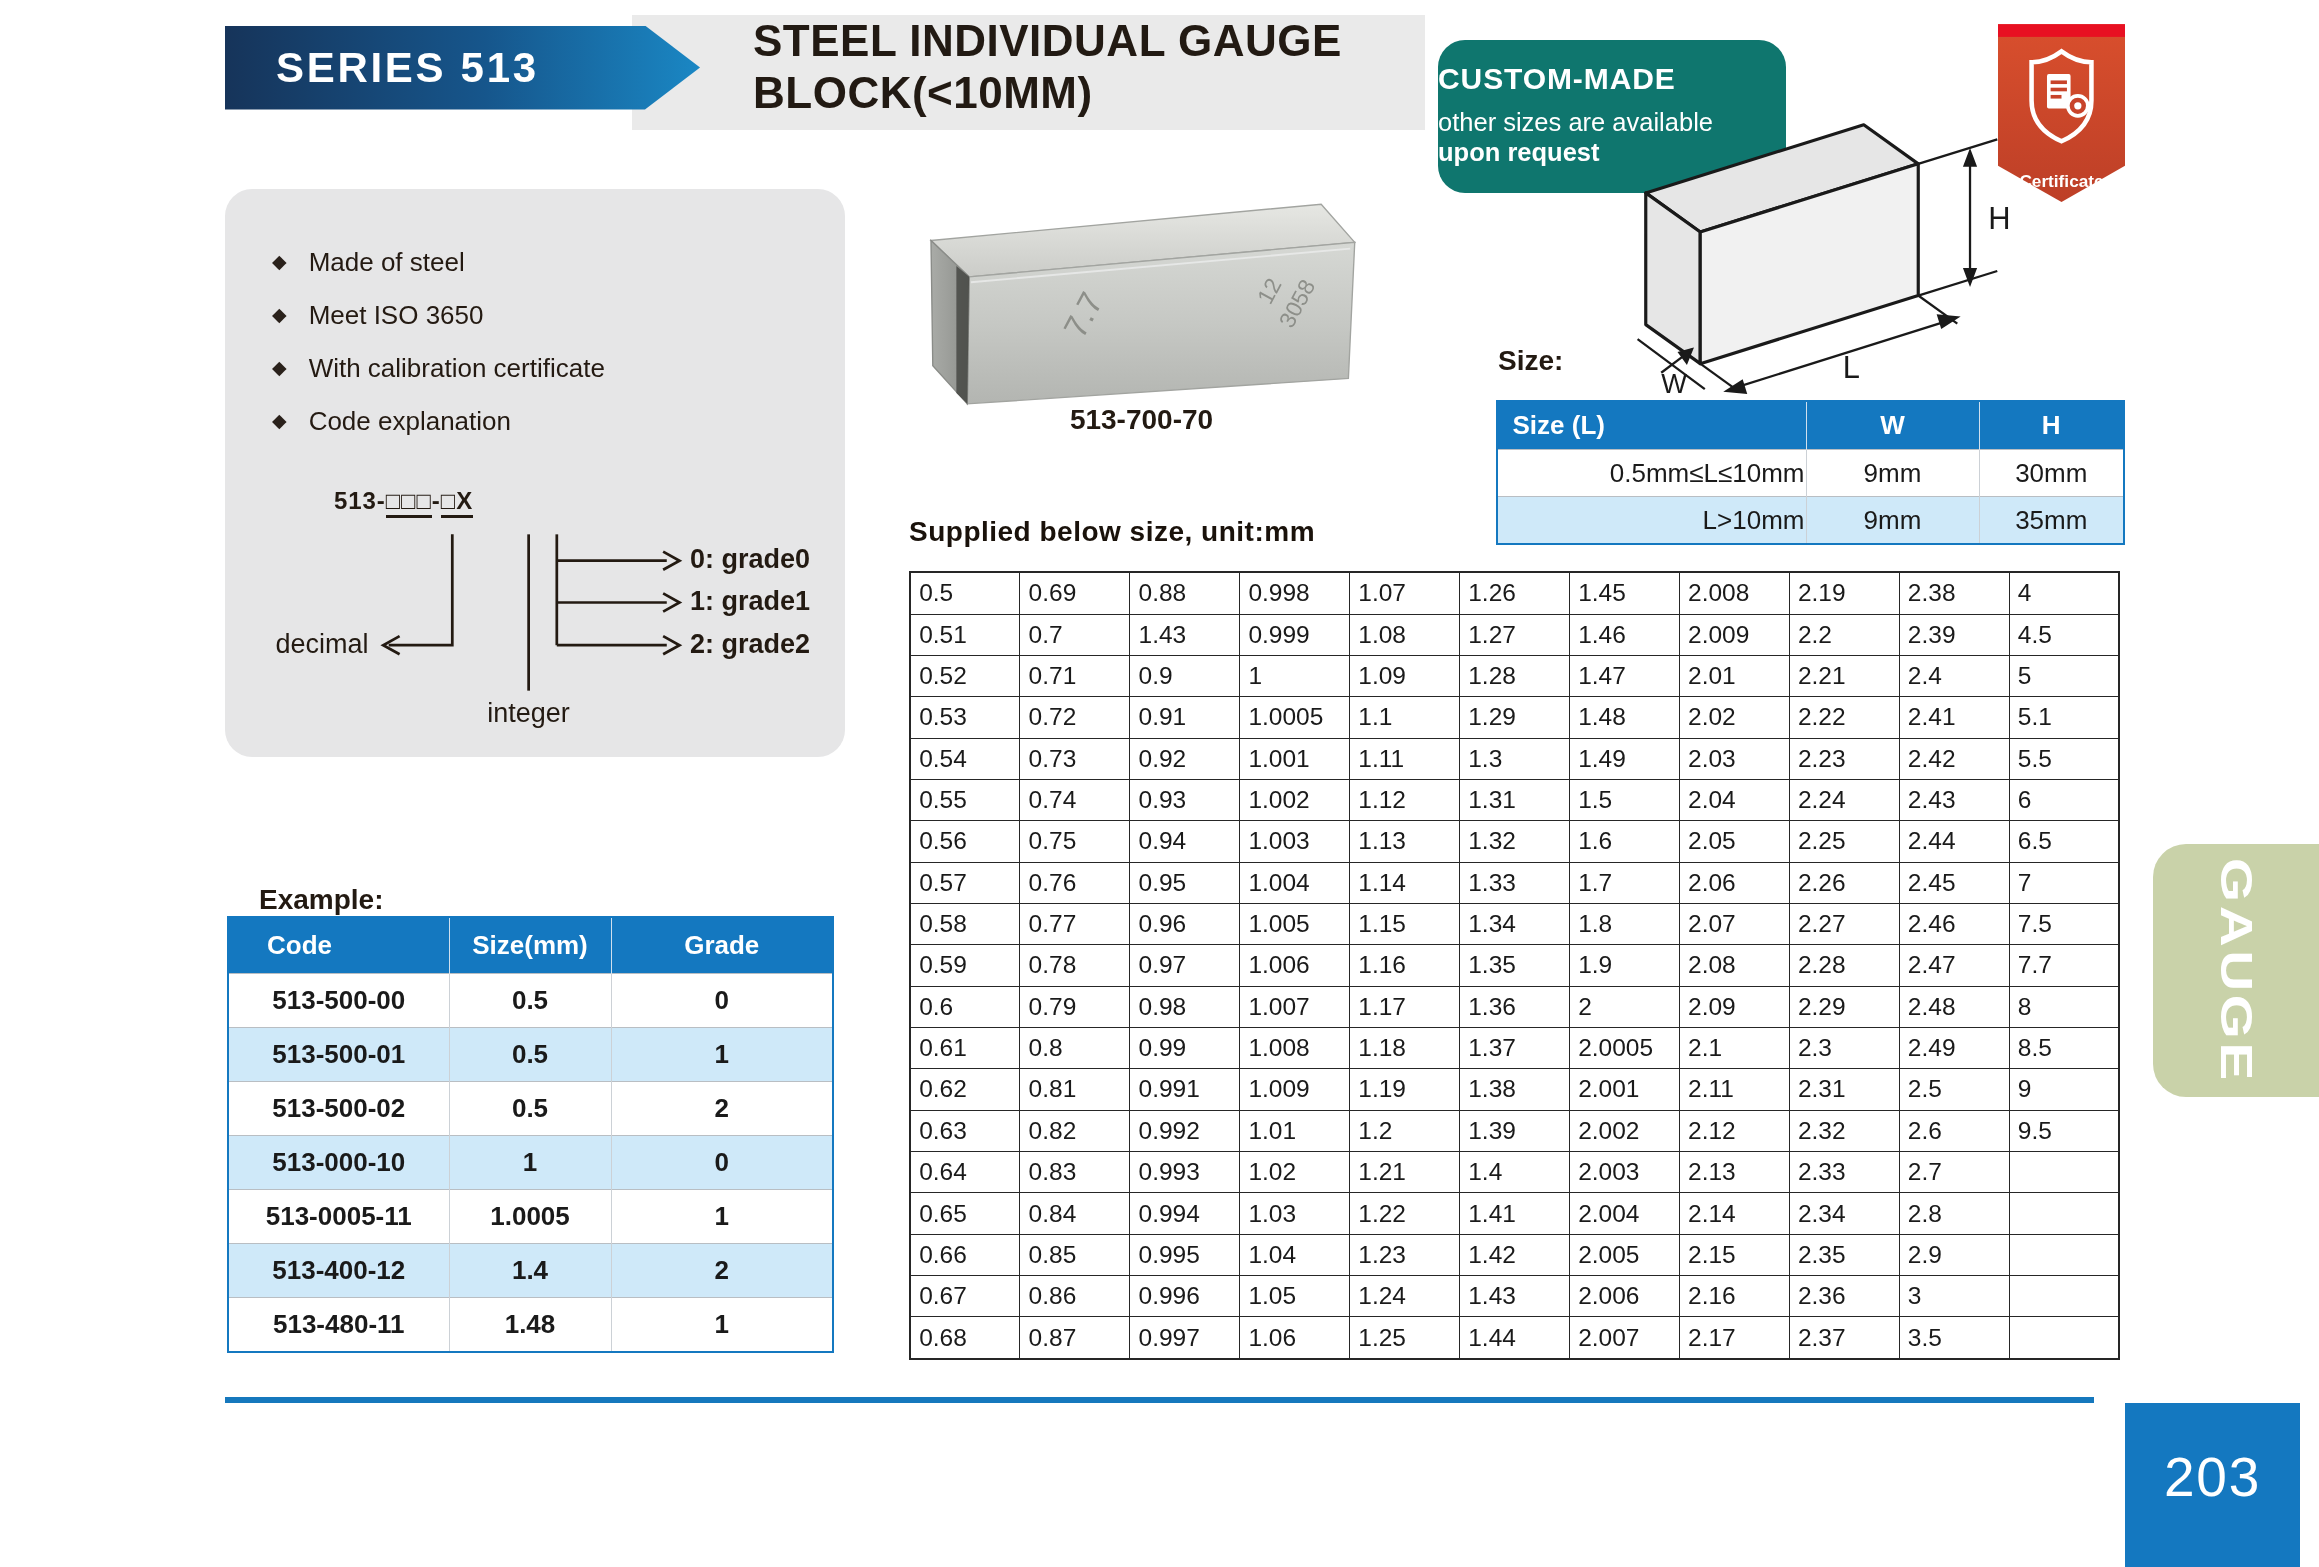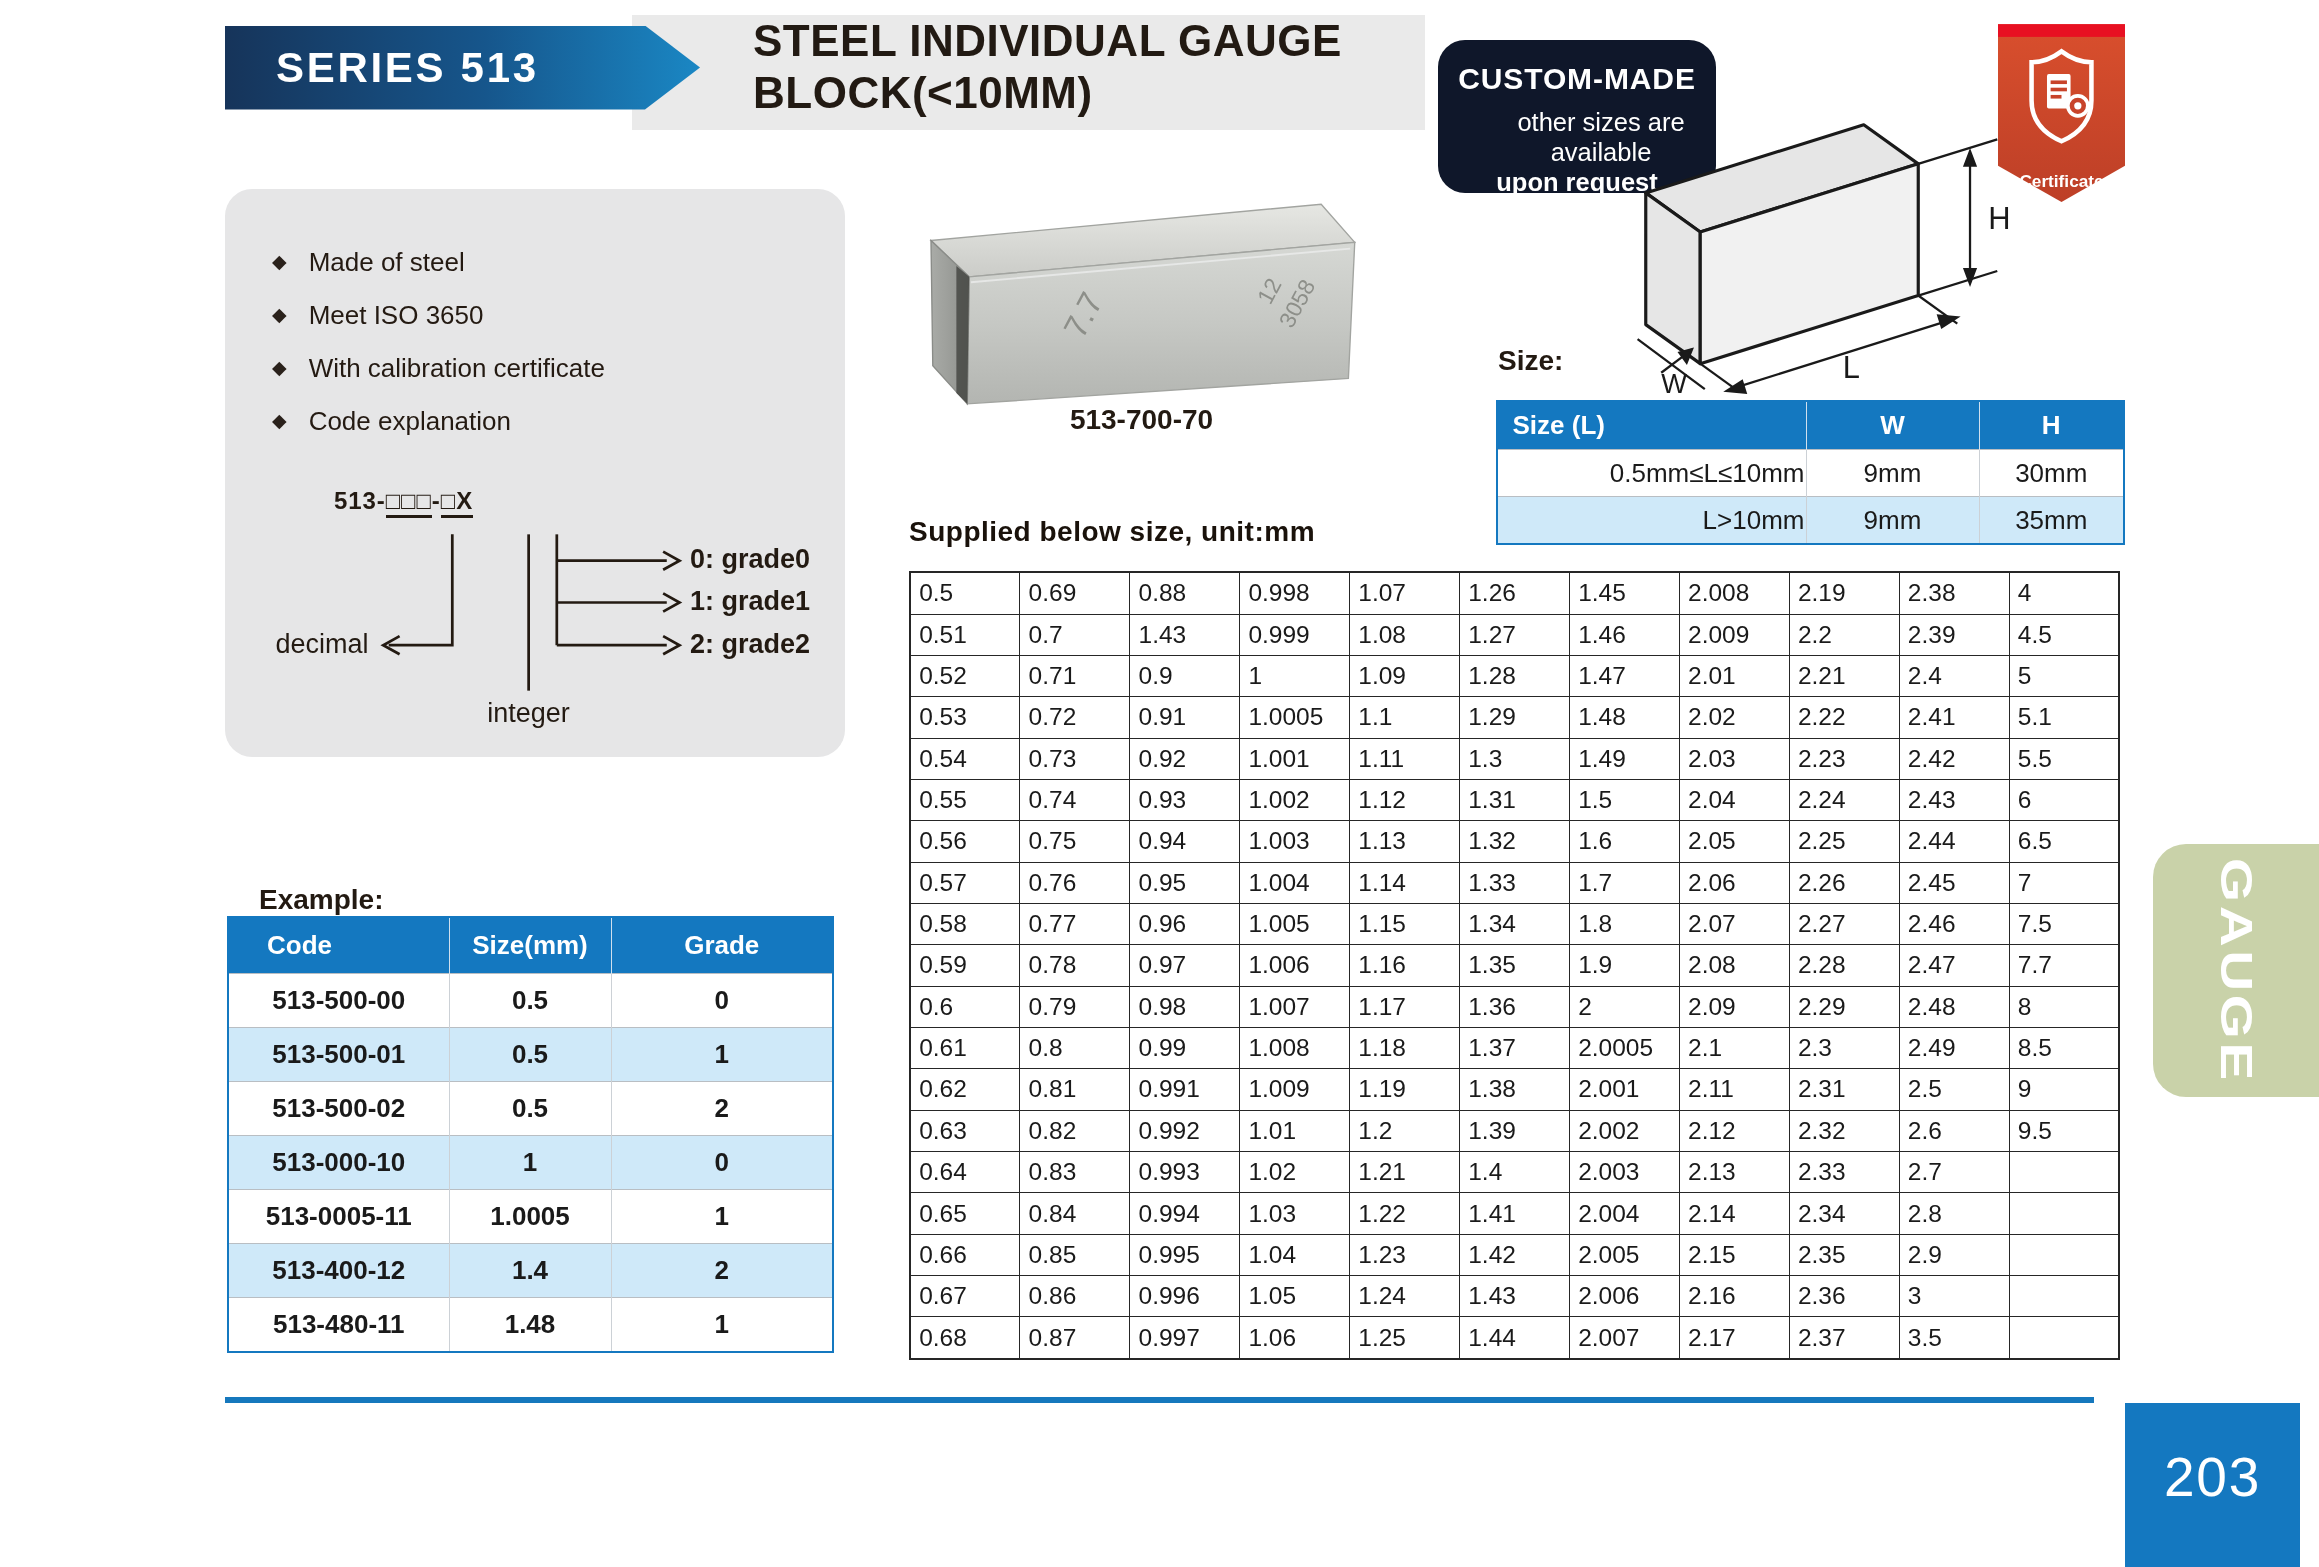--- a/index.html
+++ b/index.html
@@ -9,24 +9,24 @@
   
   .title-band{position:absolute;left:632px;top:14.5px;width:793px;height:115px;background:#eaeaea;}
   .series-banner{position:absolute;left:225px;top:25.5px;width:475px;height:84px;
     background:linear-gradient(90deg,#16345a 0%,#16568c 55%,#1a87c4 100%);
     clip-path:polygon(0 0, calc(100% - 55px) 0, 100% 50%, calc(100% - 55px) 100%, 0 100%);
     display:flex;align-items:center;}
   .series-banner span{color:#ffffff;font-size:42px;font-weight:bold;letter-spacing:2.7px;padding-left:51px;}
   .page-title{position:absolute;left:753px;top:14.5px;font-size:44px;font-weight:bold;line-height:52px;color:#221a13;letter-spacing:0.5px;}
 
   
-  .custom-badge{position:absolute;left:1438px;top:40px;width:278px;height:153px;border-radius:27px;
-    background:#0f172a;color:#fff;text-align:center;overflow:hidden;}
+  .custom-badge{position:absolute;left:1438px;top:40px;width:348px;height:153px;border-radius:27px;
+    background:#0f766e;color:#fff;text-align:left;overflow:hidden;}
   .custom-badge .b1{margin-top:22px;font-size:30px;font-weight:bold;letter-spacing:0.9px;}
-  .custom-badge .b2{margin-top:11px;font-size:25.5px;line-height:30px;margin-left:48px;}
+  .custom-badge .b2{margin-top:11px;font-size:25.5px;line-height:30px;}
   .custom-badge .b3{font-size:25.5px;line-height:30px;font-weight:bold;}
 
   .cert-wrap{position:absolute;left:1998px;top:23.6px;width:127px;height:180px;}
 
   
   .feature-panel{position:absolute;left:225px;top:189px;width:620px;height:568px;background:#e6e6e7;border-radius:27px;}
   .features{position:absolute;left:47px;top:56px;display:flex;flex-direction:column;gap:19px;}
   .feature-row{display:flex;align-items:center;font-size:26px;color:#241a12;line-height:34px;}
   .feature-row .diamond{font-size:19px;margin-right:22px;color:#2a211b;}
 

